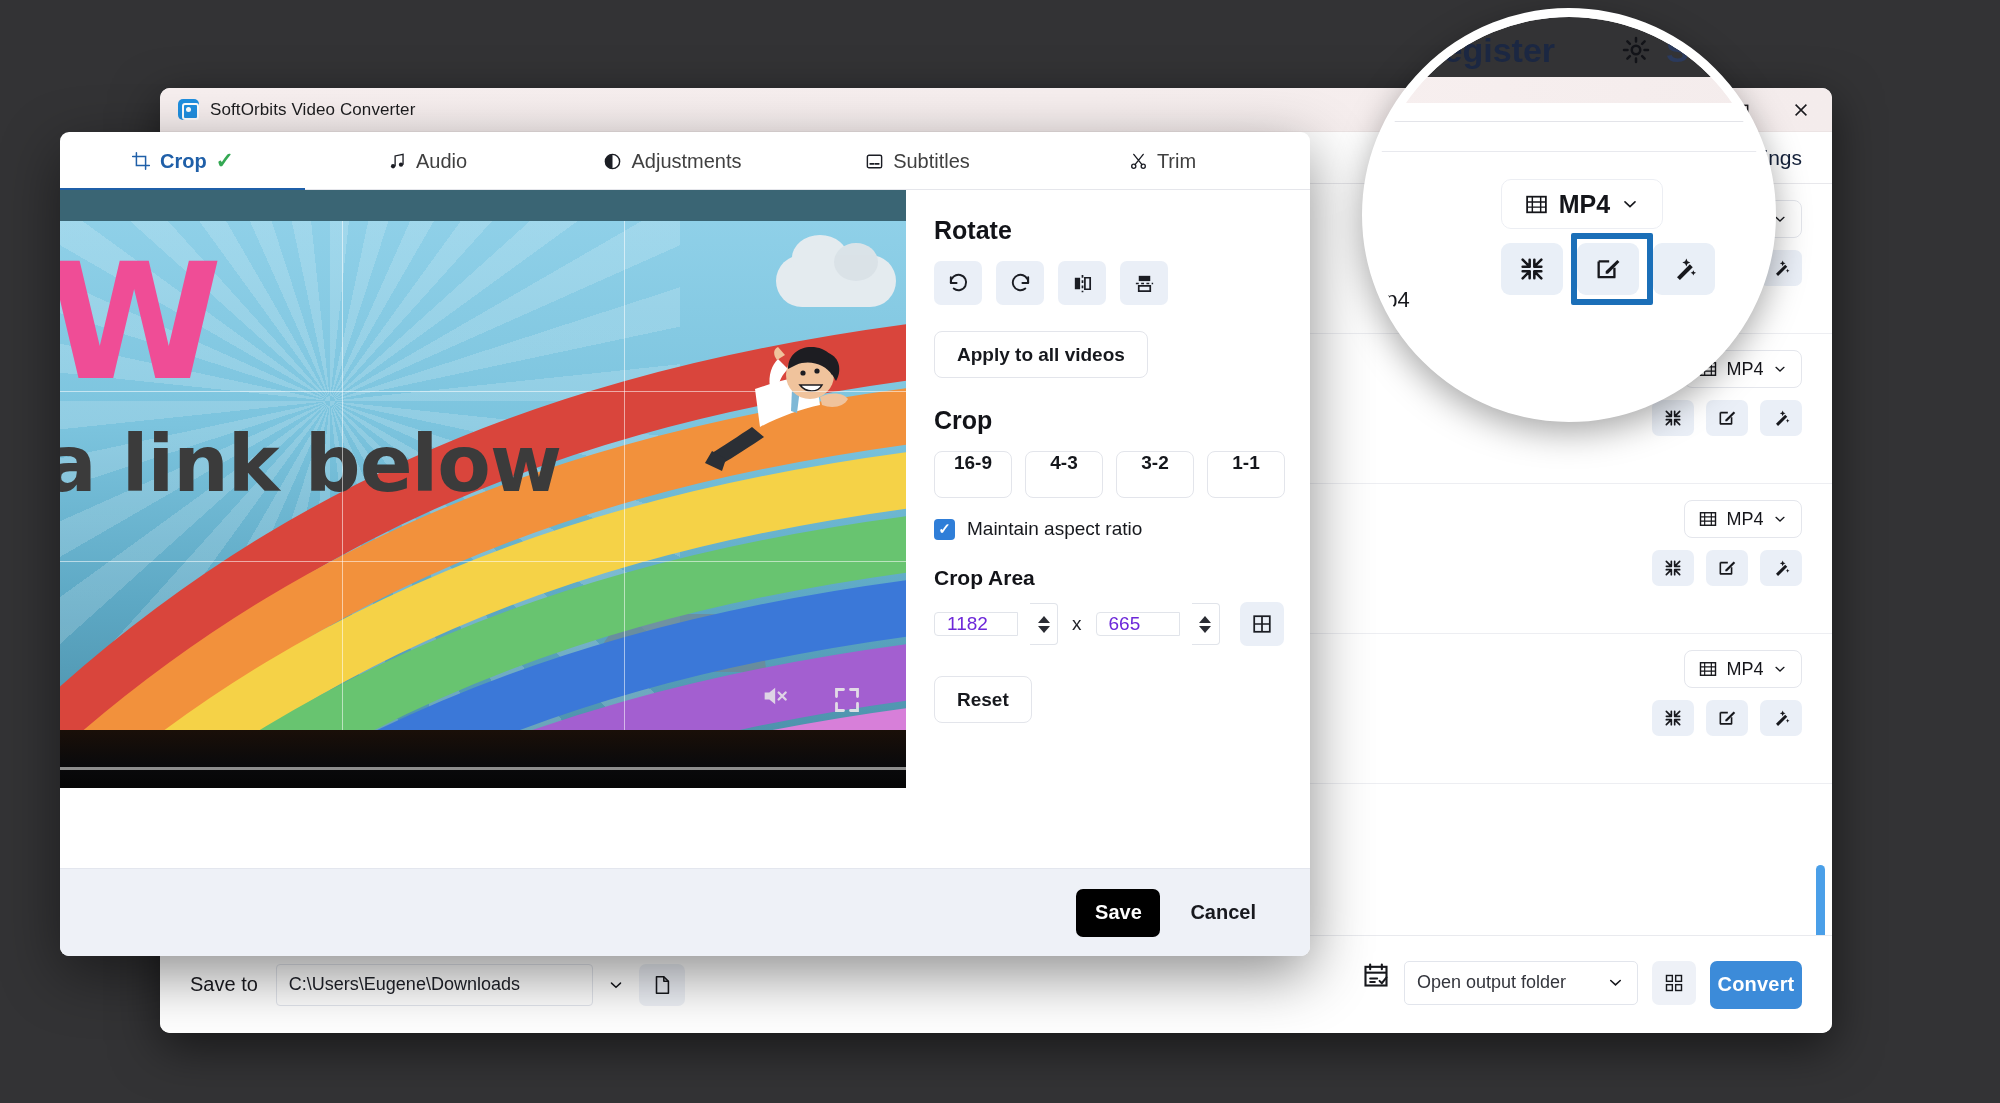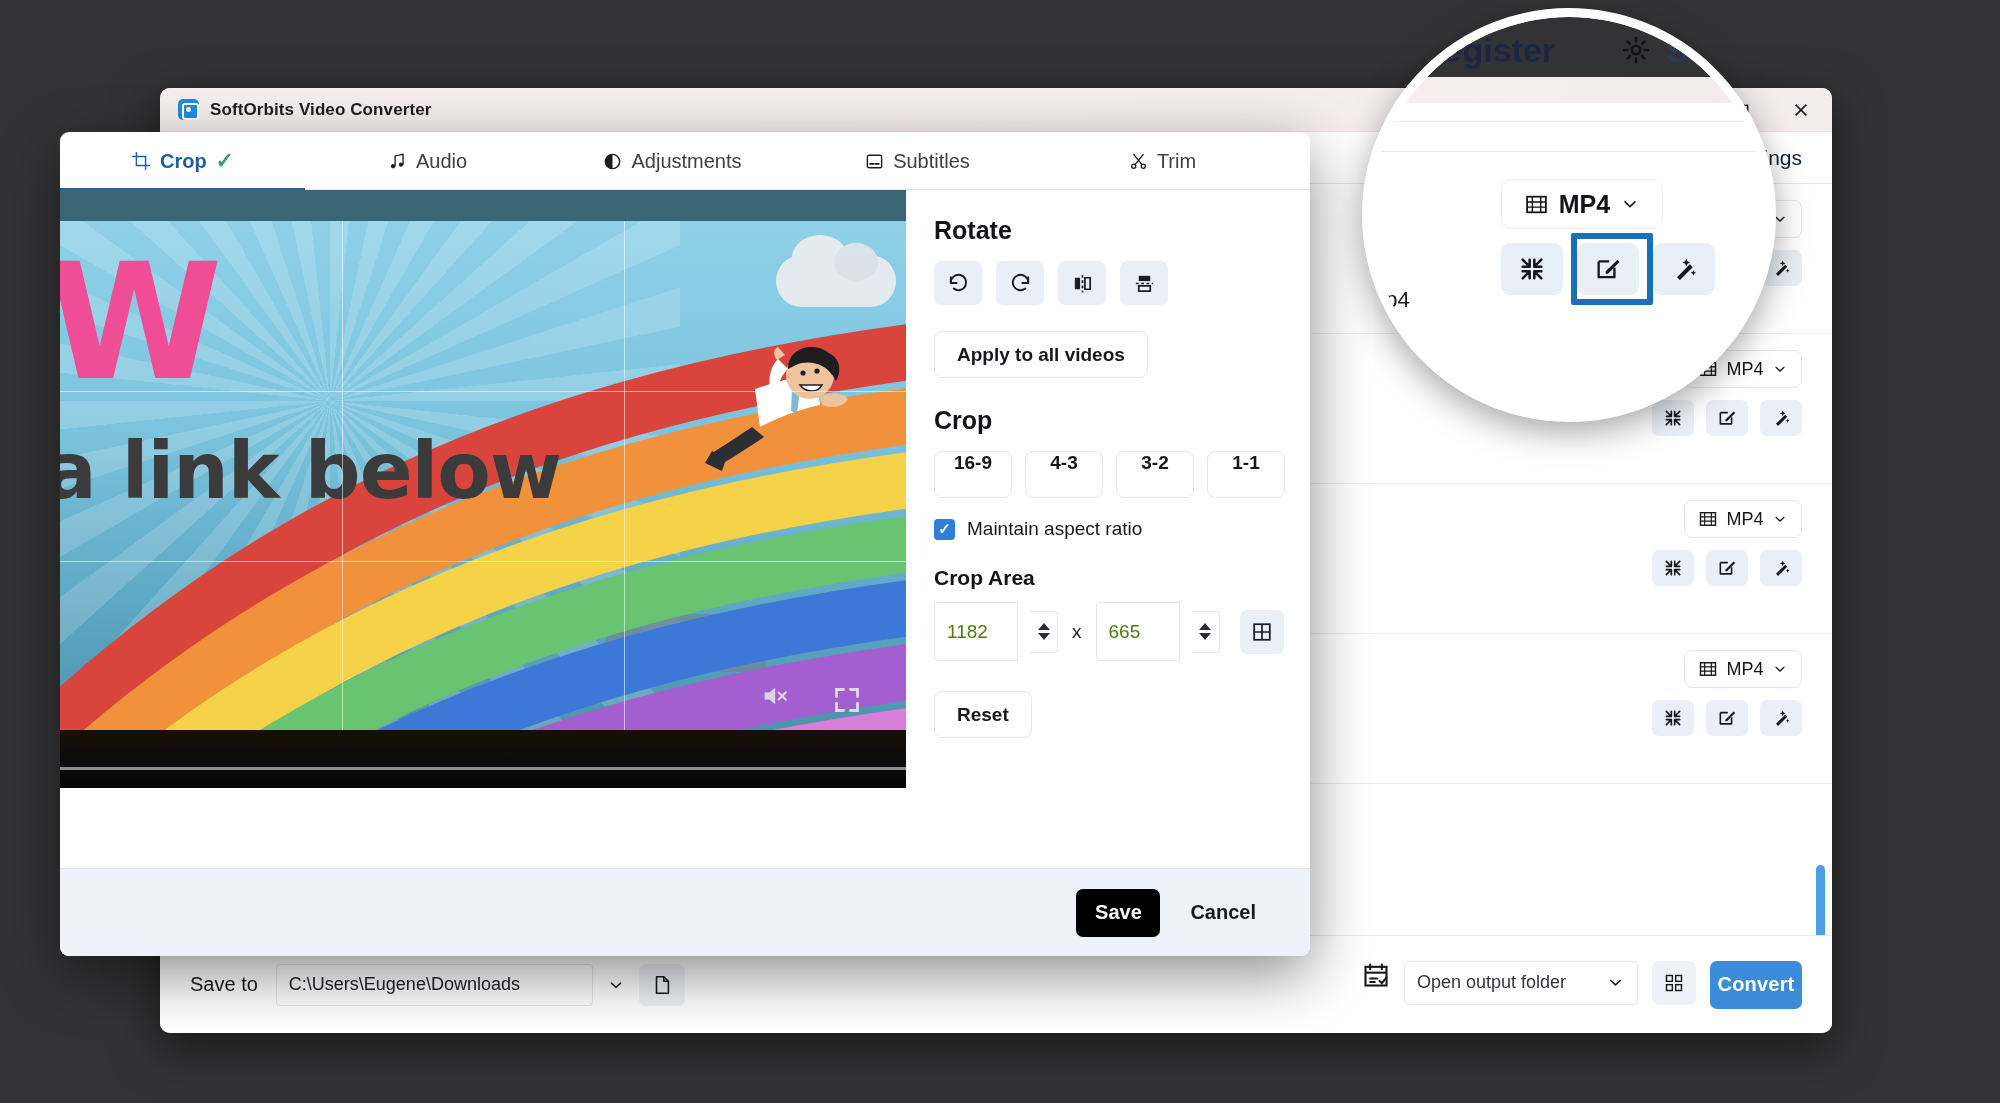--- a/index.html
+++ b/index.html
@@ -34,21 +34,21 @@
     position: relative; flex: none;
   }
   .app-title-icon::before {
     content:""; position:absolute; left:4px; top:4px; width:13px; height:13px;
     border-radius: 3px; border: 2px solid #fff;
   }
   .app-title-icon::after {
     content:""; position:absolute; left:8px; top:8px; width:5px; height:5px;
     border-radius: 50%; background:#fff;
   }
-  .app-title-text { font-size: 17px; color: #1d1d1f; letter-spacing: .1px; font-weight: bold; }
+  .app-title-text { font-size: 17px; color: #1d1d1f; letter-spacing: .1px; }
   .win-buttons { position: absolute; right: 0; top: 0; height: 44px; display: flex; }
   .win-btn { width: 56px; height: 44px; display:flex; align-items:center; justify-content:center;
              font-size: 17px; color: #2b2b2b; }
   .win-btn.close { width: 62px; }
 
   
   .app-header {
     position: relative; height: 52px;
     display: flex; align-items: center; justify-content: flex-end;
     padding-right: 30px; gap: 34px;
@@ -164,21 +164,21 @@
     background: repeating-conic-gradient(from 0deg at 50% 50%, rgba(255,255,255,.16) 0deg 6deg, rgba(255,255,255,0) 6deg 12deg); }
   .topbar-dark { position:absolute; left:0; right:0; top:0; height:31px; background:#3a6574; }
   .bottom-dark { position:absolute; left:0; right:0; bottom:0; height:58px;
     background: linear-gradient(180deg,#1a0f08 0%, #0a0a0c 60%, #060606 100%); }
   .bottom-dark::after { content:""; position:absolute; left:0; right:0; bottom:18px; height:3px; background:#8d8d8d; }
 
   .rainbow { position:absolute; left:-250px; top:55px; width:1400px; height:900px; overflow:hidden;}
 
   .word-w { position:absolute; left:-14px; top:22px; font-size: 160px; font-weight:900;
             color:#ef4d96; font-family:"DejaVu Sans", sans-serif; line-height:1; letter-spacing:-6px;}
-  .caption { position:absolute; left:-16px; top:205px; font-size: 78px; font-weight:900;
+  .caption { position:absolute; left:-16px; top:198px; font-size: 78px; font-weight:900;
              color:#3b3b3b; font-family:"DejaVu Sans", sans-serif; letter-spacing:-1px; }
   .cloud1 { position:absolute; right:10px; top:34px; width:120px; height:52px; background:#e9edf0;
             border-radius:40px; opacity:.95;}
   .cloud1::before{content:"";position:absolute;left:16px;top:-20px;width:56px;height:46px;background:#e9edf0;border-radius:50%;}
   .cloud1::after{content:"";position:absolute;left:58px;top:-12px;width:44px;height:38px;background:#dfe4e8;border-radius:50%;}
   .hill { position:absolute; right:140px; bottom:58px; width:170px; height:58px; background:#6f8794; border-radius:85px 85px 0 0; opacity:.75;}
 
   .man { position:absolute; left: 600px; top: 110px; width: 190px; height: 160px; }
 
   .grid-ovl { position:absolute; left:0; right:0; top:31px; bottom:58px; pointer-events:none; }
@@ -211,22 +211,22 @@
   .orig-btn {
     width: 202px; height: 48px; border:1px solid #7aa7dd; border-radius: 8px;
     display:flex; align-items:center; justify-content:center;
     font-size: 19px; font-weight:bold; color:#2f6fc4; background:#fff;
   }
   .chk-row { display:flex; align-items:center; gap: 12px; margin-bottom: 26px; }
   .chk { width: 21px; height: 21px; border-radius: 4px; background:#2f7ed8;
          display:flex; align-items:center; justify-content:center; color:#fff; font-size: 15px; font-weight:bold; }
   .chk-label { font-size: 19px; color:#16181d; }
   .crop-area-row { display:flex; align-items:center; gap: 12px; margin-bottom: 30px; }
-  .num-box { width: 84px; height: 59px; border:1px solid #e1e4ea; border-radius:4px 0 0 4px;
-             display:flex; align-items:center; padding-left: 12px; font-size: 19px; color:#4d7c0f; }
+  .num-box { width: 84px; height: 24px; border:1px solid #e1e4ea; border-radius:4px 0 0 4px;
+             display:flex; align-items:center; padding-left: 12px; font-size: 19px; color:#6d28d9; }
   .spinner { width: 28px; height: 42px; border:1px solid #e1e4ea; border-left:none; border-radius:0 4px 4px 0;
              display:flex; flex-direction:column; align-items:center; justify-content:center; gap:3px; }
   .sp-up, .sp-dn { width:0;height:0;border-left:6px solid transparent;border-right:6px solid transparent; }
   .sp-up { border-bottom:7px solid #2a2c33; }
   .sp-dn { border-top:7px solid #2a2c33; }
   .x-sep { font-size: 19px; color:#22242b; margin: 0 2px; }
   .grid-sq { width: 44px; height: 44px; border-radius:7px; background:#eaeff7; margin-left: 8px;
              display:flex; align-items:center; justify-content:center; }
   .reset-btn {
     display:inline-flex; align-items:center; justify-content:center;

